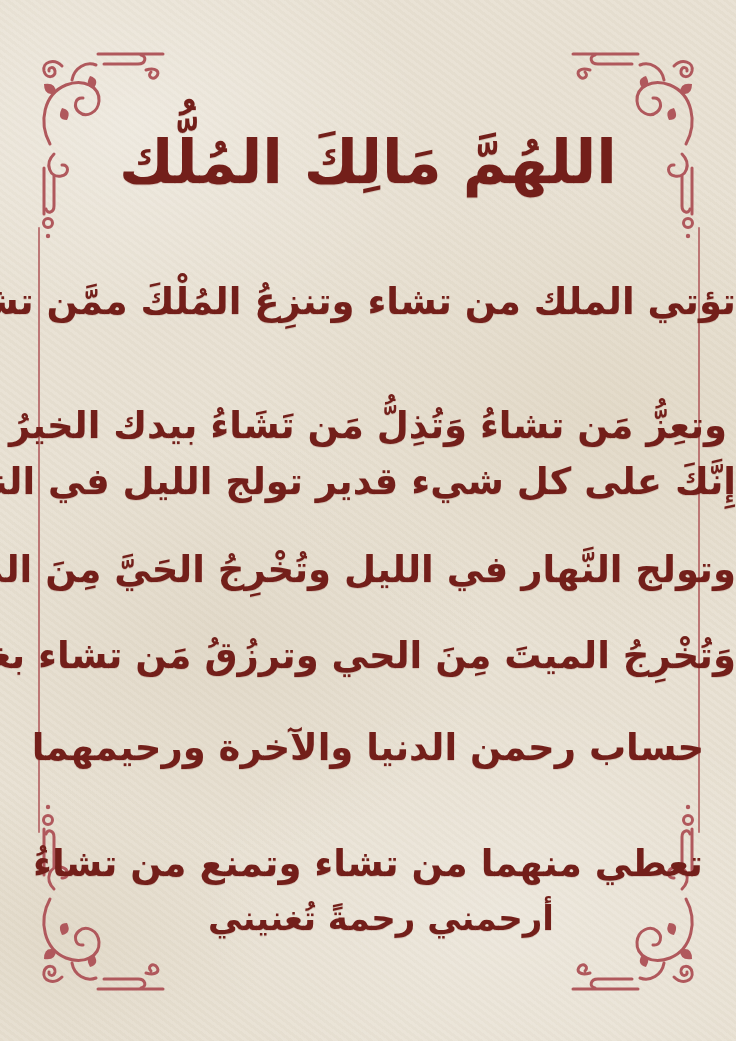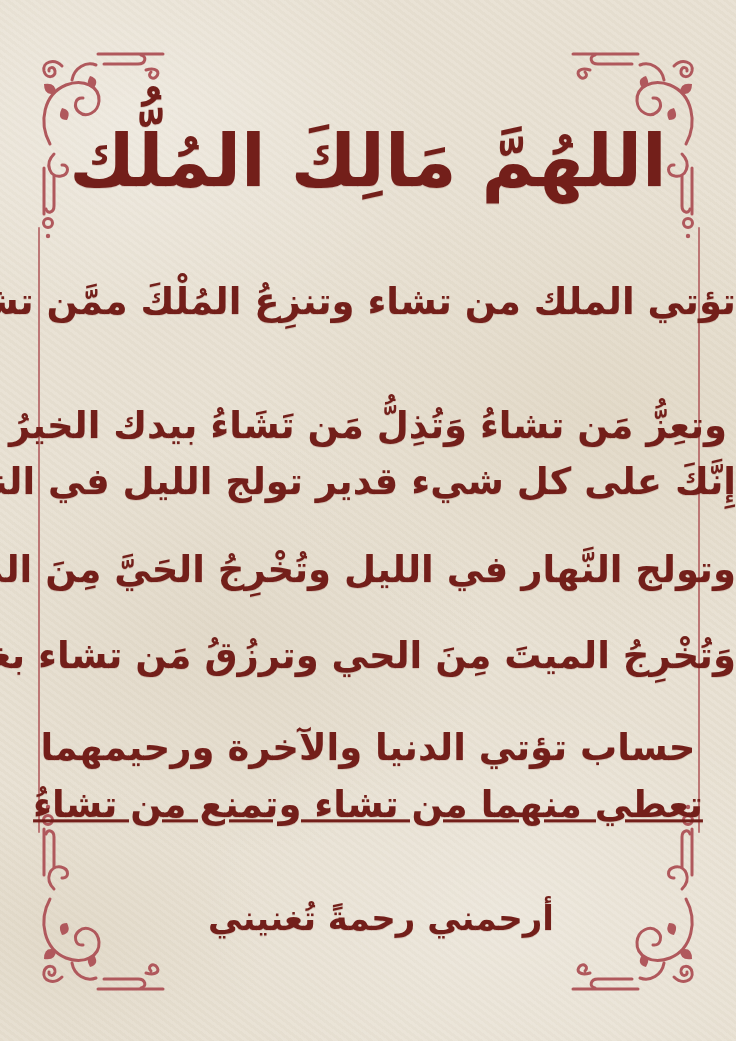--- a/index.html
+++ b/index.html
@@ -19,28 +19,28 @@
       repeating-linear-gradient(37deg, rgba(160,145,118,.045) 0 3px, rgba(255,255,255,.045) 3px 6px);
   }
   .txt{
     position:absolute;left:0;right:0;
     direction:rtl;text-align:center;
     color:#731f1a;font-weight:bold;
     transform:translateY(-50%);
     white-space:nowrap;line-height:1.55;
     text-shadow:0 1px 0 rgba(115,31,26,.15);
   }
-  .title{top:162px;font-size:72px;}
+  .title{top:162px;font-size:60px;}
   .l0{top:302px;font-size:37px;}
   .l1{top:386px;font-size:37px;margin-top:40px;}
   .l2{top:482px;font-size:37px;}
   .l3{top:570px;font-size:37px;}
   .l4{top:656px;font-size:37px;}
   .l5{top:748px;font-size:37px;}
-  .l6{top:805px;font-size:37px;text-decoration:underline;}
+  .l6{top:864px;font-size:37px;}
   .l7{top:918px;font-size:34px;margin-left:26px;}
   .watermark{
     position:absolute;top:416px;left:224px;width:176px;
     direction:rtl;text-align:center;transform:translateY(-50%);
     color:#76241d;font-weight:bold;font-size:16px;white-space:nowrap;
   }
   .corner{position:absolute;width:132px;height:196px;}
   .corner.tl{left:34px;top:46px;}
   .corner.tr{right:34px;top:46px;transform:scaleX(-1);}
   .corner.bl{left:34px;bottom:44px;transform:scaleY(-1);}
@@ -96,17 +96,17 @@
 
   <div class="txt title">اللهُمَّ مَالِكَ المُلُّك</div>
 
   <div class="txt l0">تؤتي الملك من تشاء وتنزِعُ المُلْكَ ممَّن تشاء</div>
   <div class="txt l1">وتعِزُّ مَن تشاءُ وَتُذِلُّ مَن تَشَاءُ بيدك الخيرُ</div>
 
 
   <div class="txt l2">إِنَّكَ على كل شيء قدير تولج الليل في النهار</div>
   <div class="txt l3">وتولج النَّهار في الليل وتُخْرِجُ الحَيَّ مِنَ الميِّتِ</div>
   <div class="txt l4">وَتُخْرِجُ الميتَ مِنَ الحي وترزُقُ مَن تشاء بغير</div>
-  <div class="txt l5">حساب تؤتي الدنيا والآخرة ورحيمهما</div>
+  <div class="txt l5">حساب رحمن الدنيا والآخرة ورحيمهما</div>
   <div class="txt l6">تعطي منهما من تشاء وتمنع من تشاءُ</div>
   <div class="txt l7">أرحمني رحمةً تُغنيني</div>
 
 </div>
 
 </body></html>

